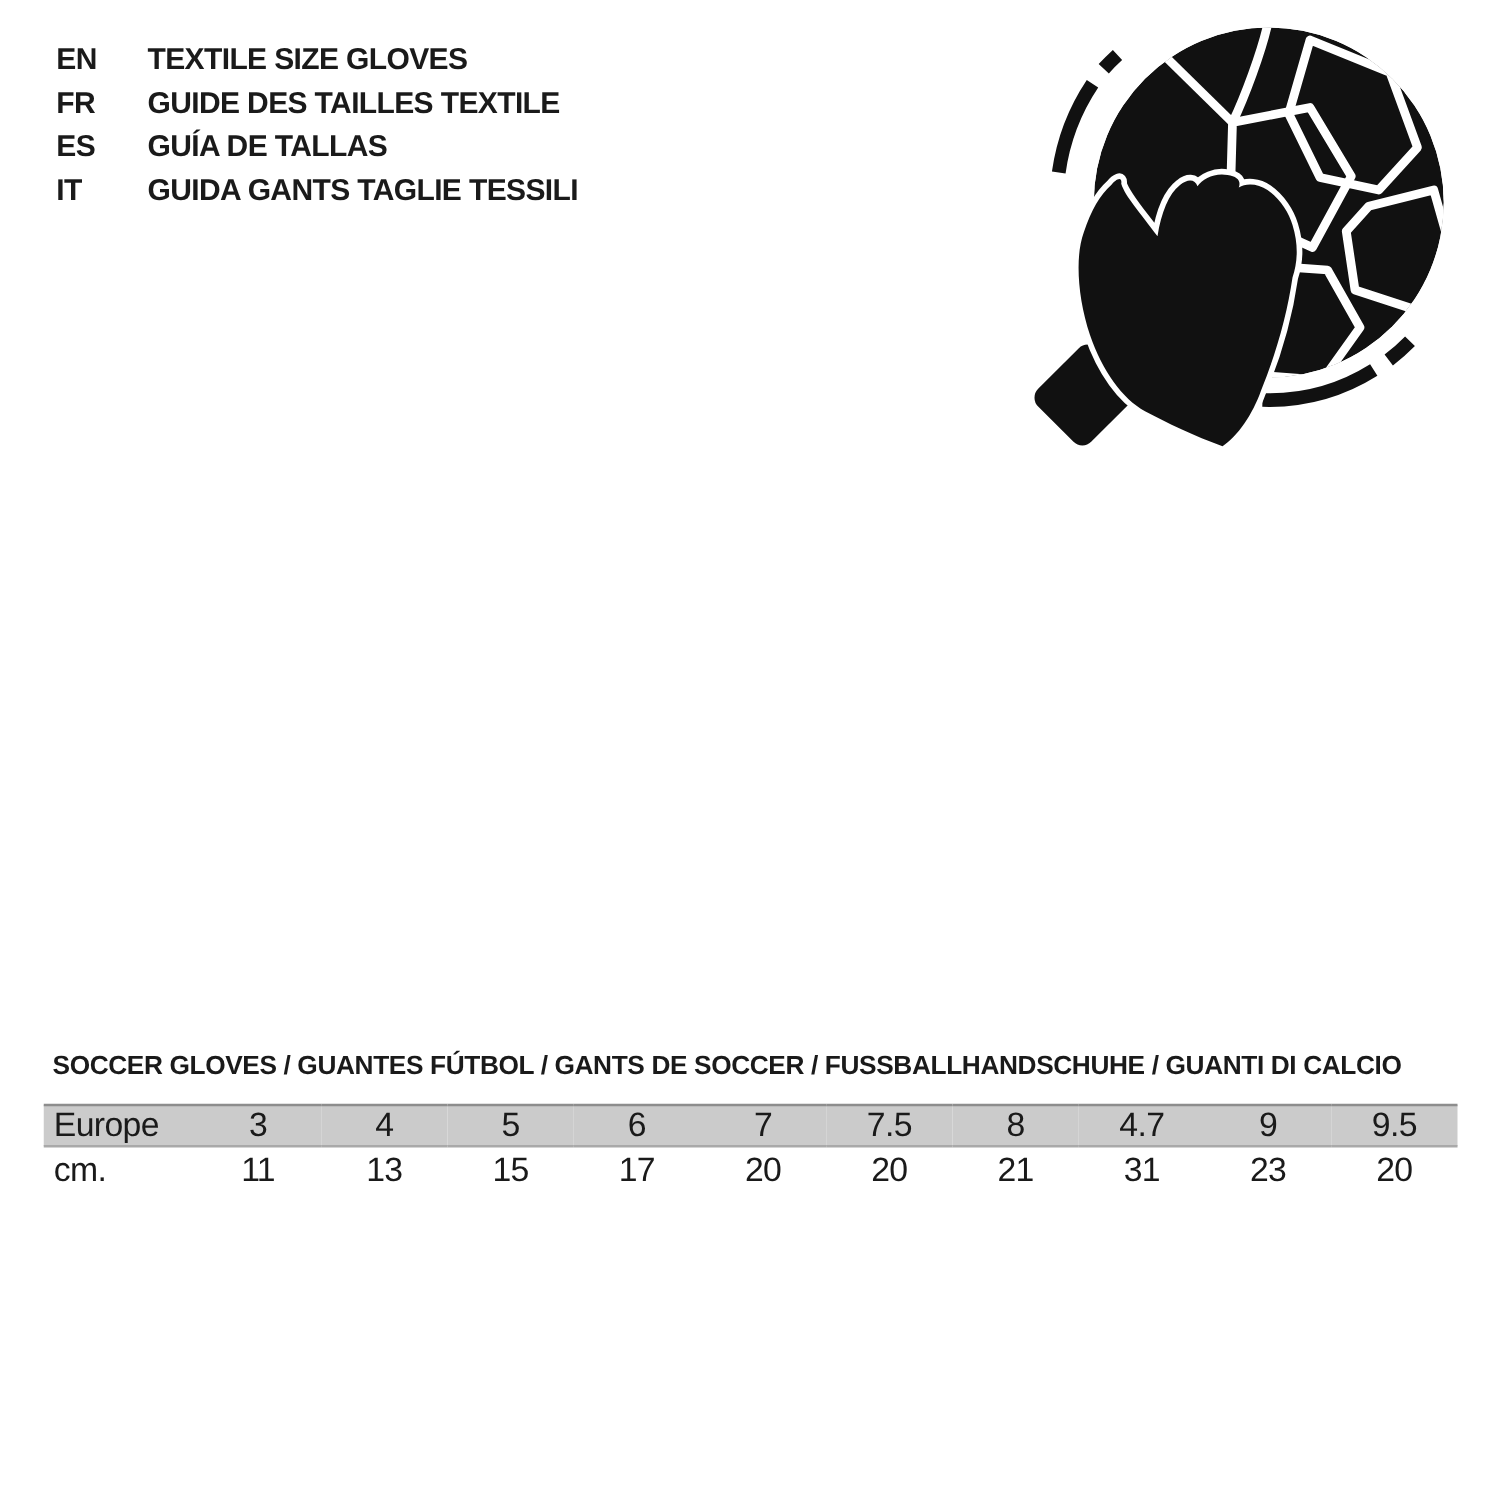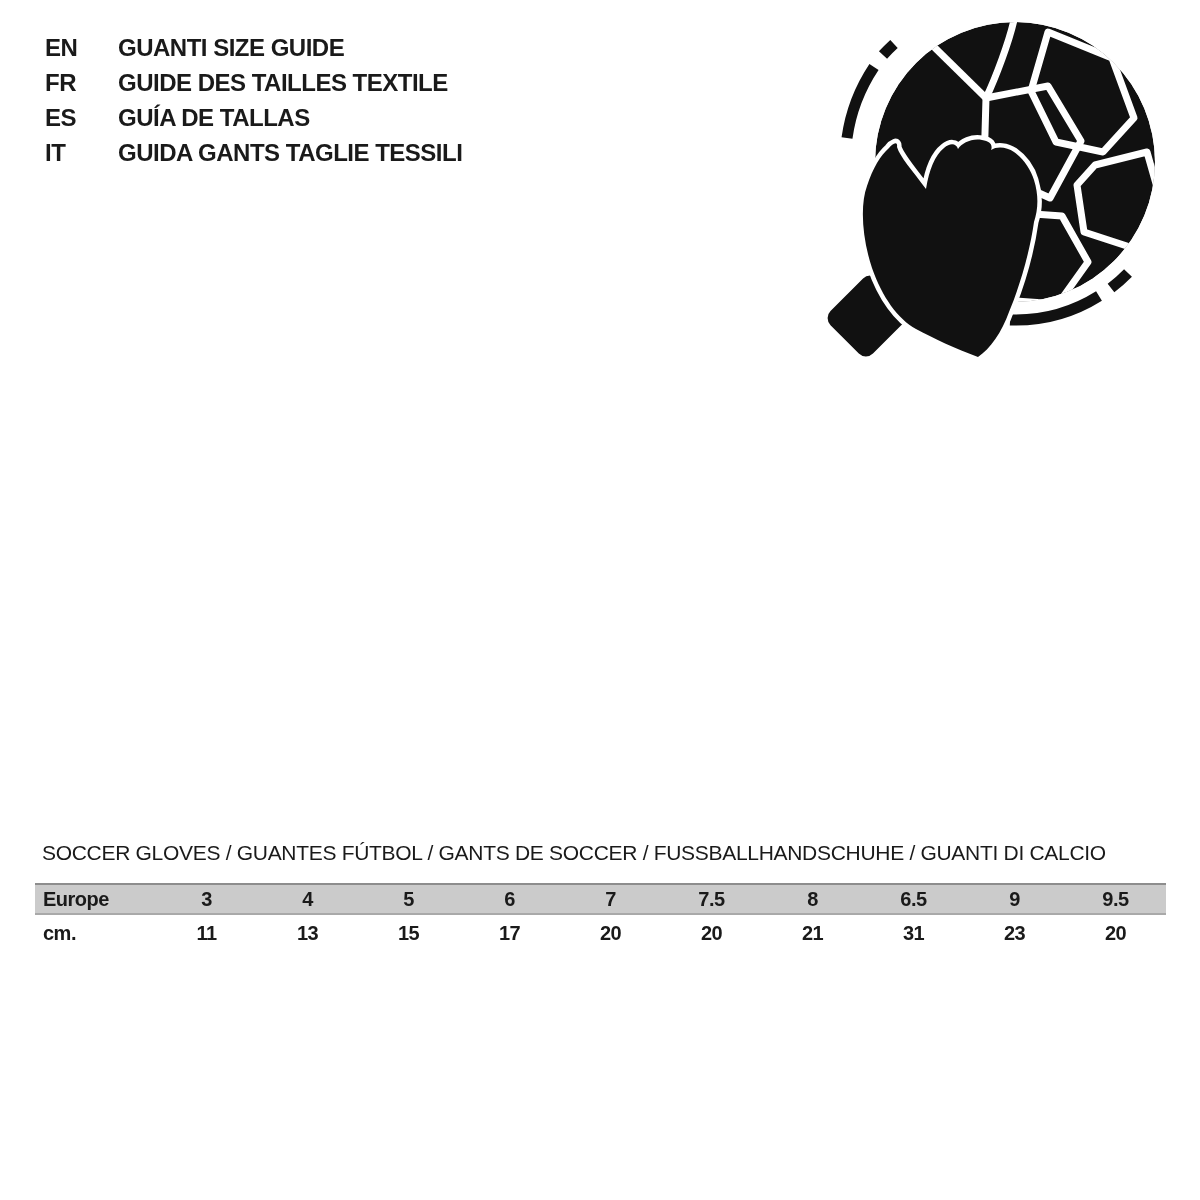--- a/index.html
+++ b/index.html
@@ -41,38 +41,38 @@
   }
 
   
   .size-block {
     position: absolute;
     left: 35px;
     top: 841px;
     width: 1131px;
   }
   .size-title {
-    font-weight: normal;
+    font-weight: bold;
     font-size: 21px;
     line-height: 24px;
     letter-spacing: -0.3px;
     padding-left: 7px;
     margin: 0 0 18px 0;
     white-space: nowrap;
   }
   table.size-table {
     width: 1131px;
     table-layout: fixed;
     border-collapse: collapse;
   }
   table.size-table td {
     padding: 0;
     text-align: center;
-    font-weight: bold;
-    font-size: 20px;
+    font-weight: normal;
+    font-size: 27px;
     letter-spacing: -0.5px;
     vertical-align: middle;
     white-space: nowrap;
   }
   table.size-table td.row-label {
     text-align: left;
     padding-left: 8px;
   }
   tr.row-highlight {
     background: #cbcbcb;
@@ -84,21 +84,21 @@
 </style>
 </head>
 <body>
 
 <div class="canvas">
 
   <table class="lang-table">
     <tbody>
       <tr>
         <td class="code">EN</td>
-        <td>GUANTI SIZE GUIDE</td>
+        <td>TEXTILE SIZE GLOVES</td>
       </tr>
       <tr>
         <td class="code">FR</td>
         <td>GUIDE DES TAILLES TEXTILE</td>
       </tr>
       <tr>
         <td class="code">ES</td>
         <td>GUÍA DE TALLAS</td>
       </tr>
       <tr>
@@ -179,21 +179,21 @@
       <tbody>
         <tr class="row-highlight">
           <td class="row-label">Europe</td>
           <td>3</td>
           <td>4</td>
           <td>5</td>
           <td>6</td>
           <td>7</td>
           <td>7.5</td>
           <td>8</td>
-          <td>6.5</td>
+          <td>4.7</td>
           <td>9</td>
           <td>9.5</td>
         </tr>
         <tr class="row-plain">
           <td class="row-label">cm.</td>
           <td>11</td>
           <td>13</td>
           <td>15</td>
           <td>17</td>
           <td>20</td>

